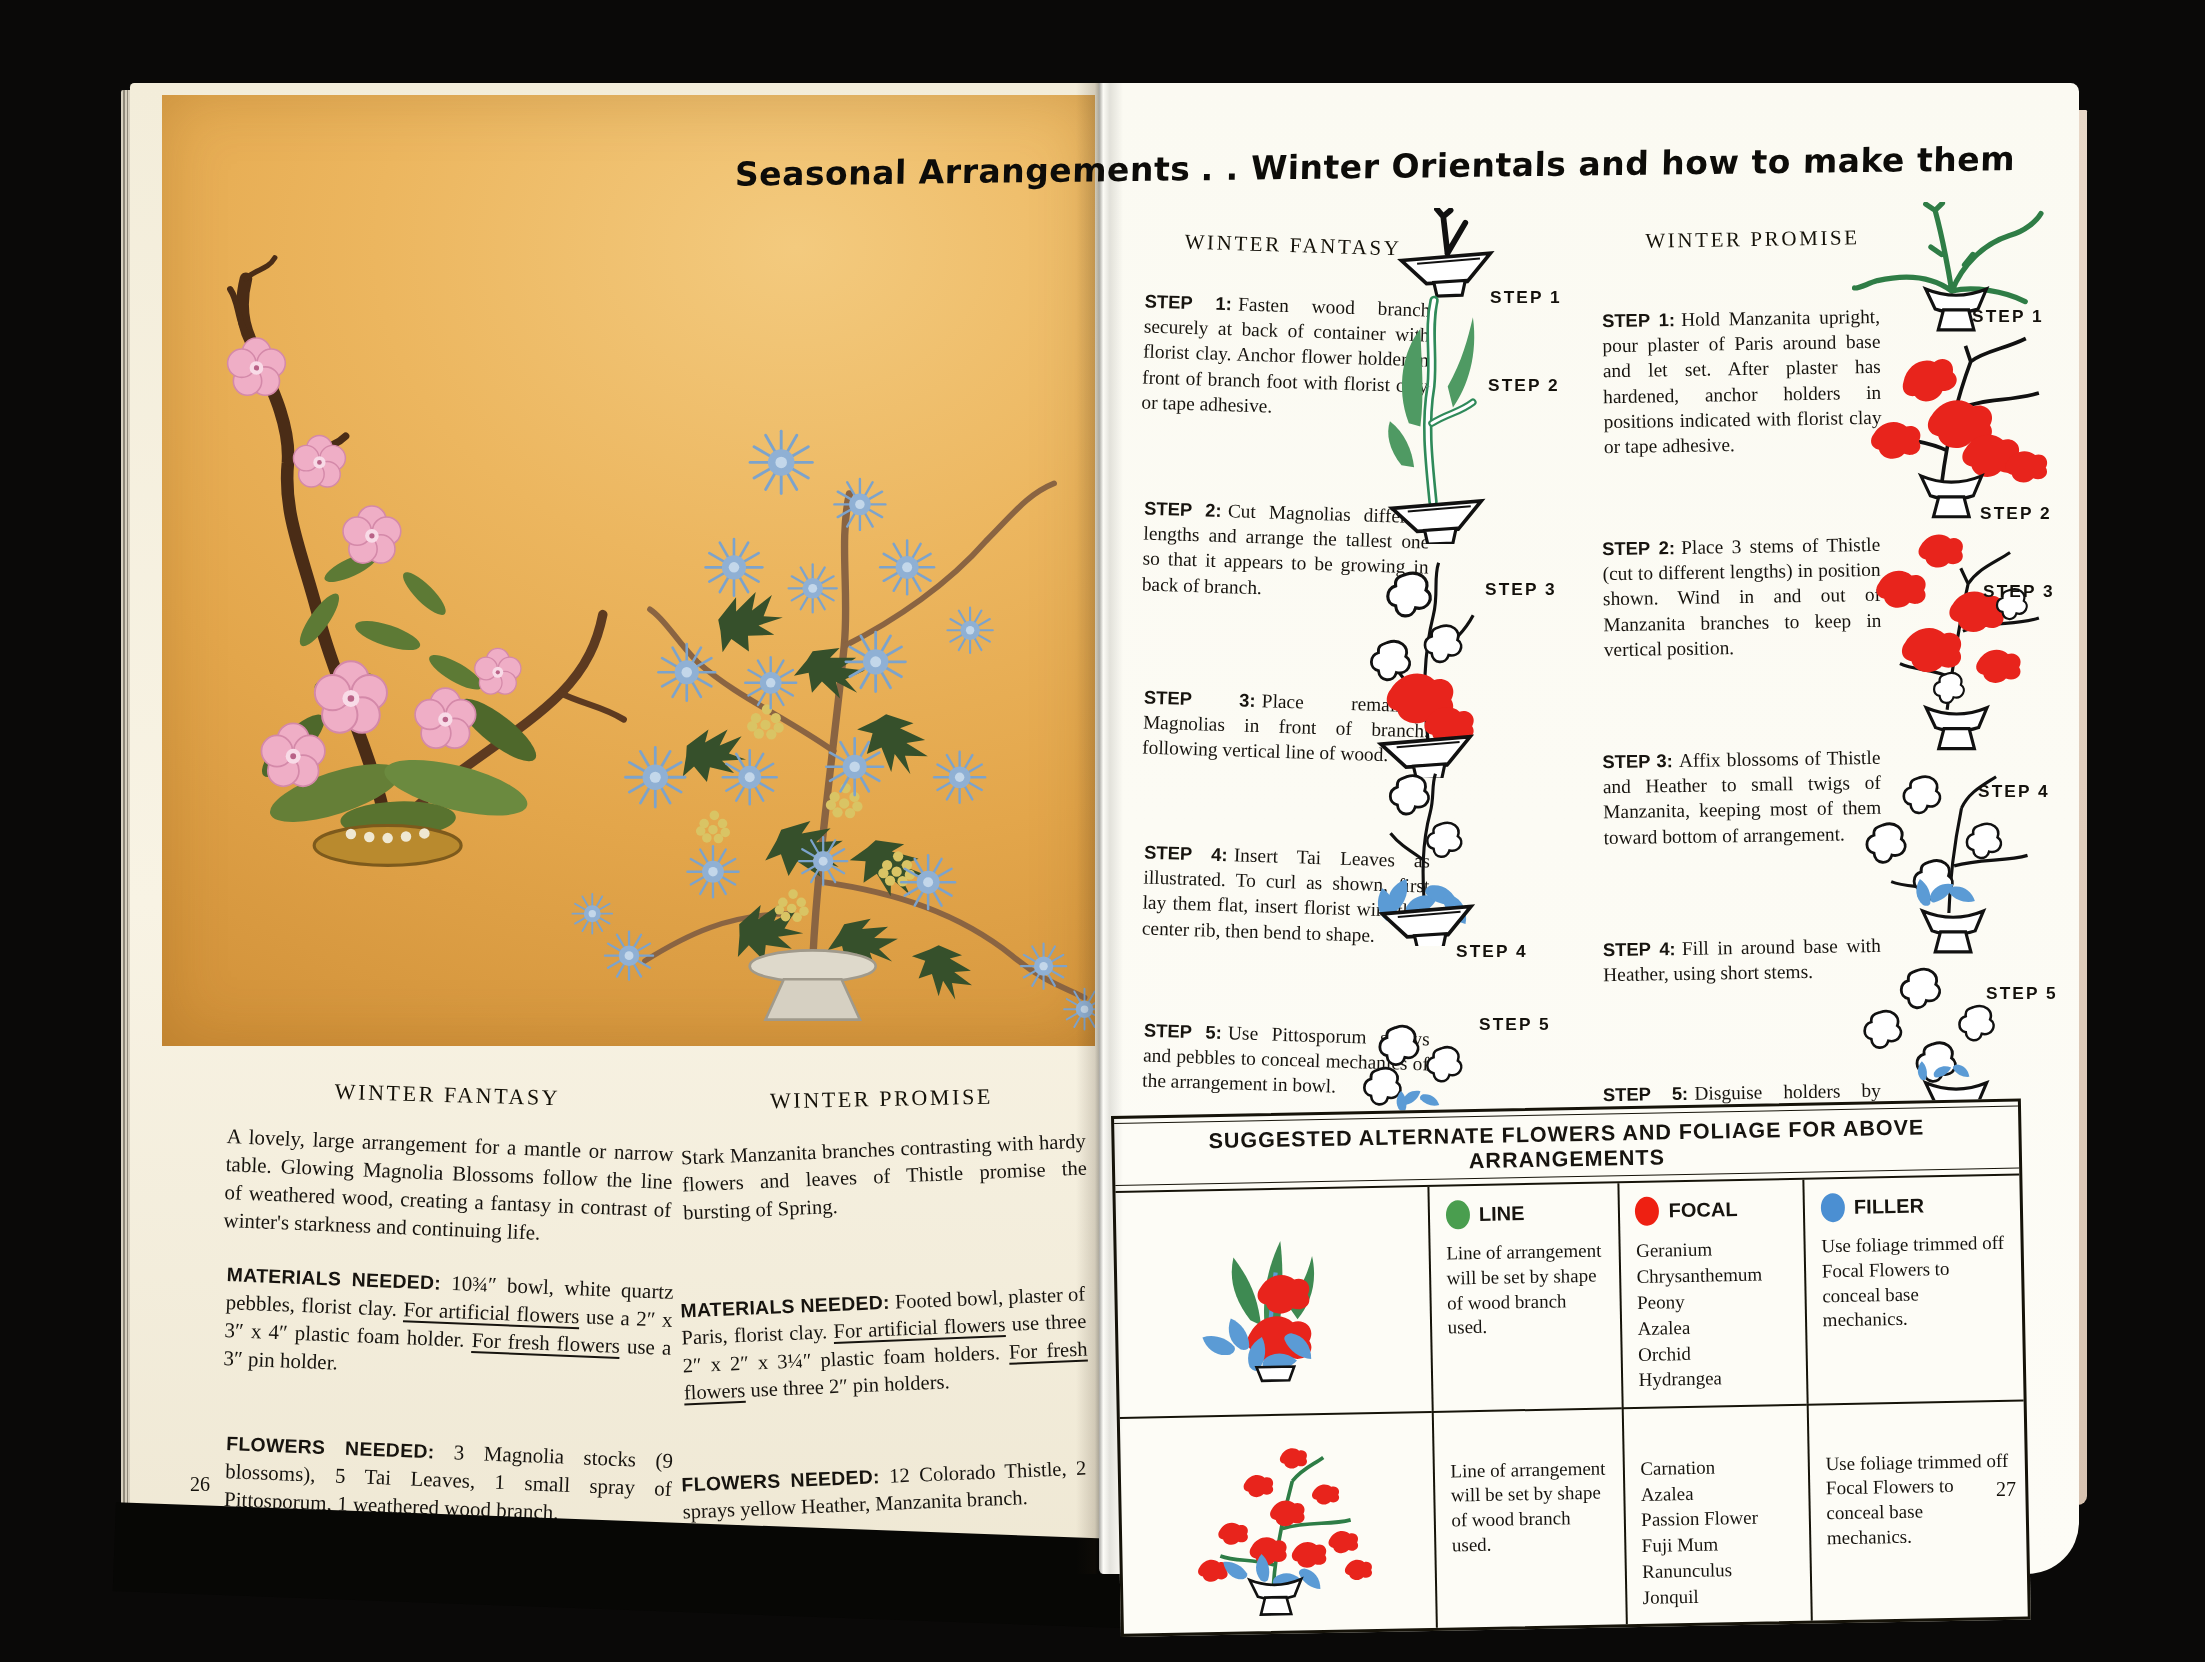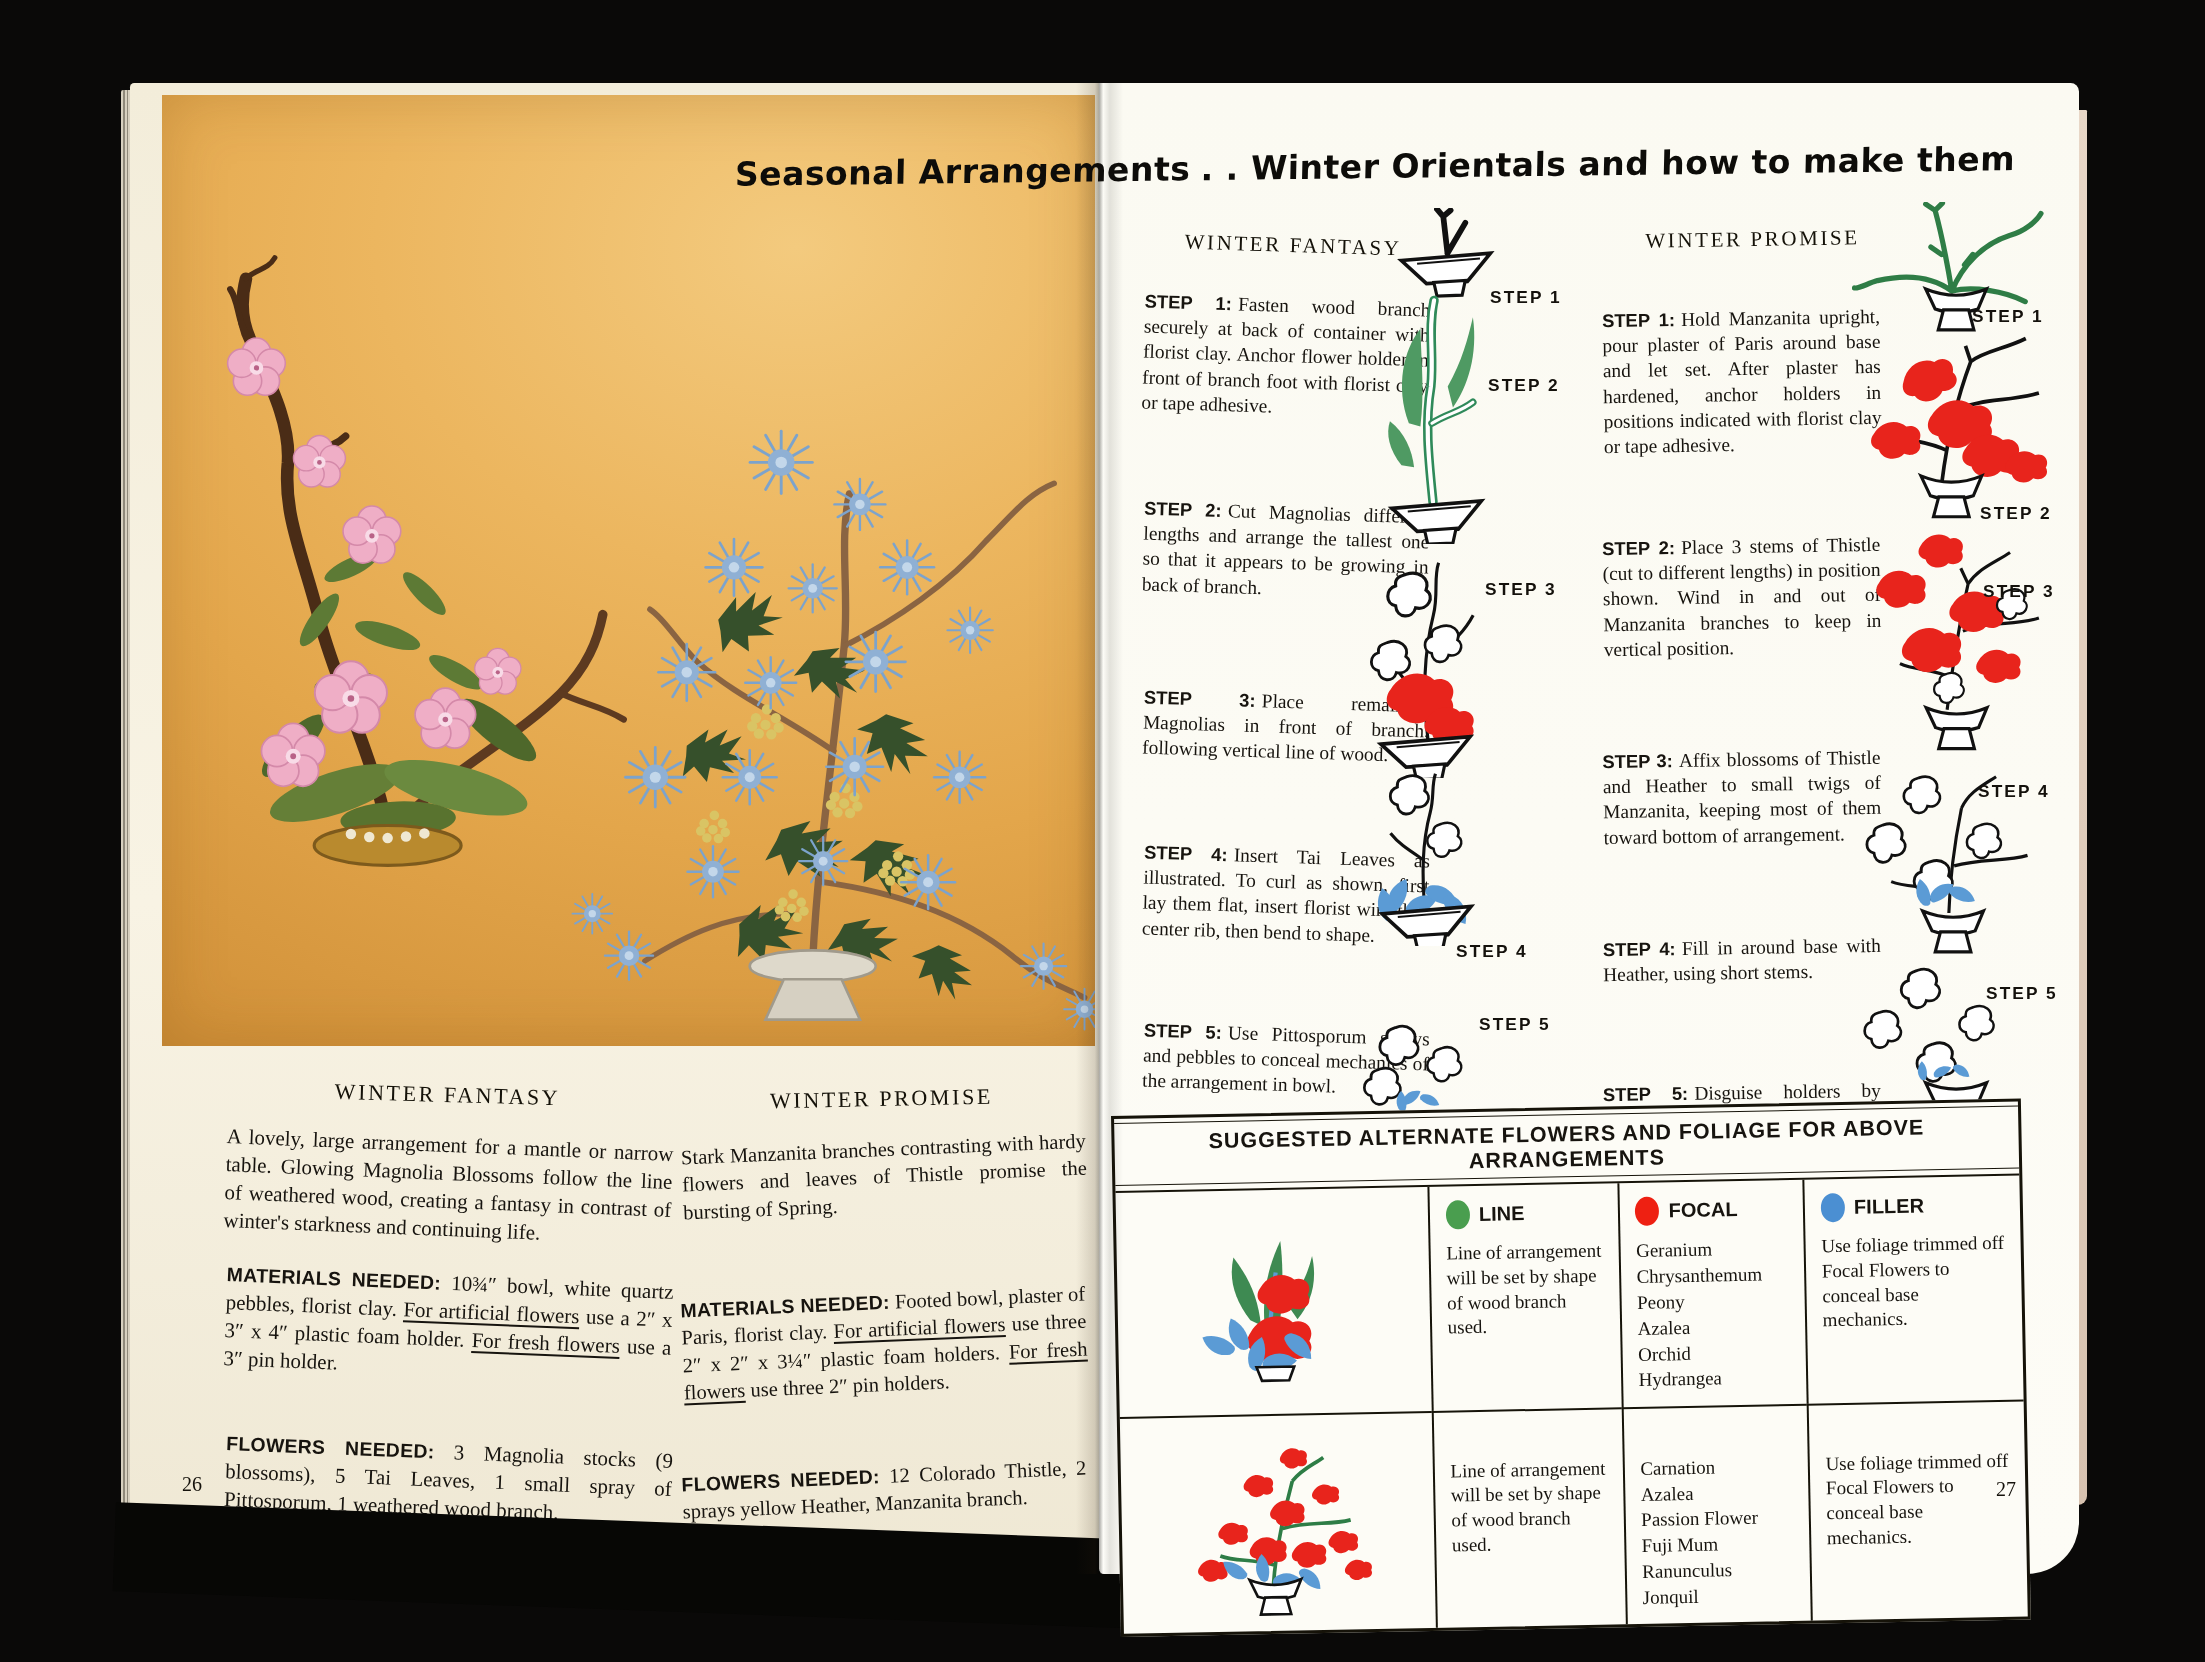--- a/index.html
+++ b/index.html
@@ -217,21 +217,21 @@
   <p class="body-text rot-wf" style="left:95px;top:1356px;width:447px;"><span class="para-label">FLOWERS NEEDED:</span><span> 3 Magnolia stocks (9 blossoms), 5 Tai Leaves, 1 small spray of Pittosporum, 1 weathered wood branch.</span></p>
 
   <div class="col-head rot-wp-h" style="left:552px;top:1003px;width:399px;">WINTER PROMISE</div>
 
   <p class="body-text rot-wp" style="left:552px;top:1053px;width:405px;font-size:20.5px;">Stark Manzanita branches contrasting with hardy flowers and leaves of Thistle promise the bursting of Spring.</p>
 
   <p class="body-text rot-wp" style="left:552px;top:1206px;width:405px;font-size:20.5px;"><span class="para-label">MATERIALS NEEDED:</span><span><span> Footed bowl, plaster of Paris, florist clay. </span><span class="u">For artificial flowers</span><span> use three 2″ x 2″ x 3¼″ plastic foam holders. </span><span class="u">For fresh flowers</span><span> use three 2″ pin holders.</span></span></p>
 
   <p class="body-text rot-wp" style="left:552px;top:1380px;width:405px;font-size:20.5px;"><span class="para-label">FLOWERS NEEDED:</span><span> 12 Colorado Thistle, 2 sprays yellow Heather, Manzanita branch.</span></p>
 
-  <div class="pageno" style="left:52px;top:1390px;">26</div>
+  <div class="pageno" style="left:60px;top:1390px;">26</div>
   <div class="left-shadow"></div>
 </div>
 
 <div class="page page-right">
 
   <div class="col-head rot-f" style="left:63px;top:150px;width:262px;font-size:21px;">WINTER FANTASY</div>
   <div class="col-head rot-p" style="left:517px;top:144px;width:273px;font-size:21px;">WINTER PROMISE</div>
 
   <p class="step rot-f" style="left:44px;top:210px;width:286px;"><span class="step-label">STEP 1:</span><span>Fasten wood branch securely at back of container with florist clay. Anchor flower holder in front of branch foot with florist clay or tape adhesive.</span></p>
   <p class="step rot-f" style="left:44px;top:417px;width:286px;"><span class="step-label">STEP 2:</span><span>Cut Magnolias different lengths and arrange the tallest one so that it appears to be growing in back of branch.</span></p>

